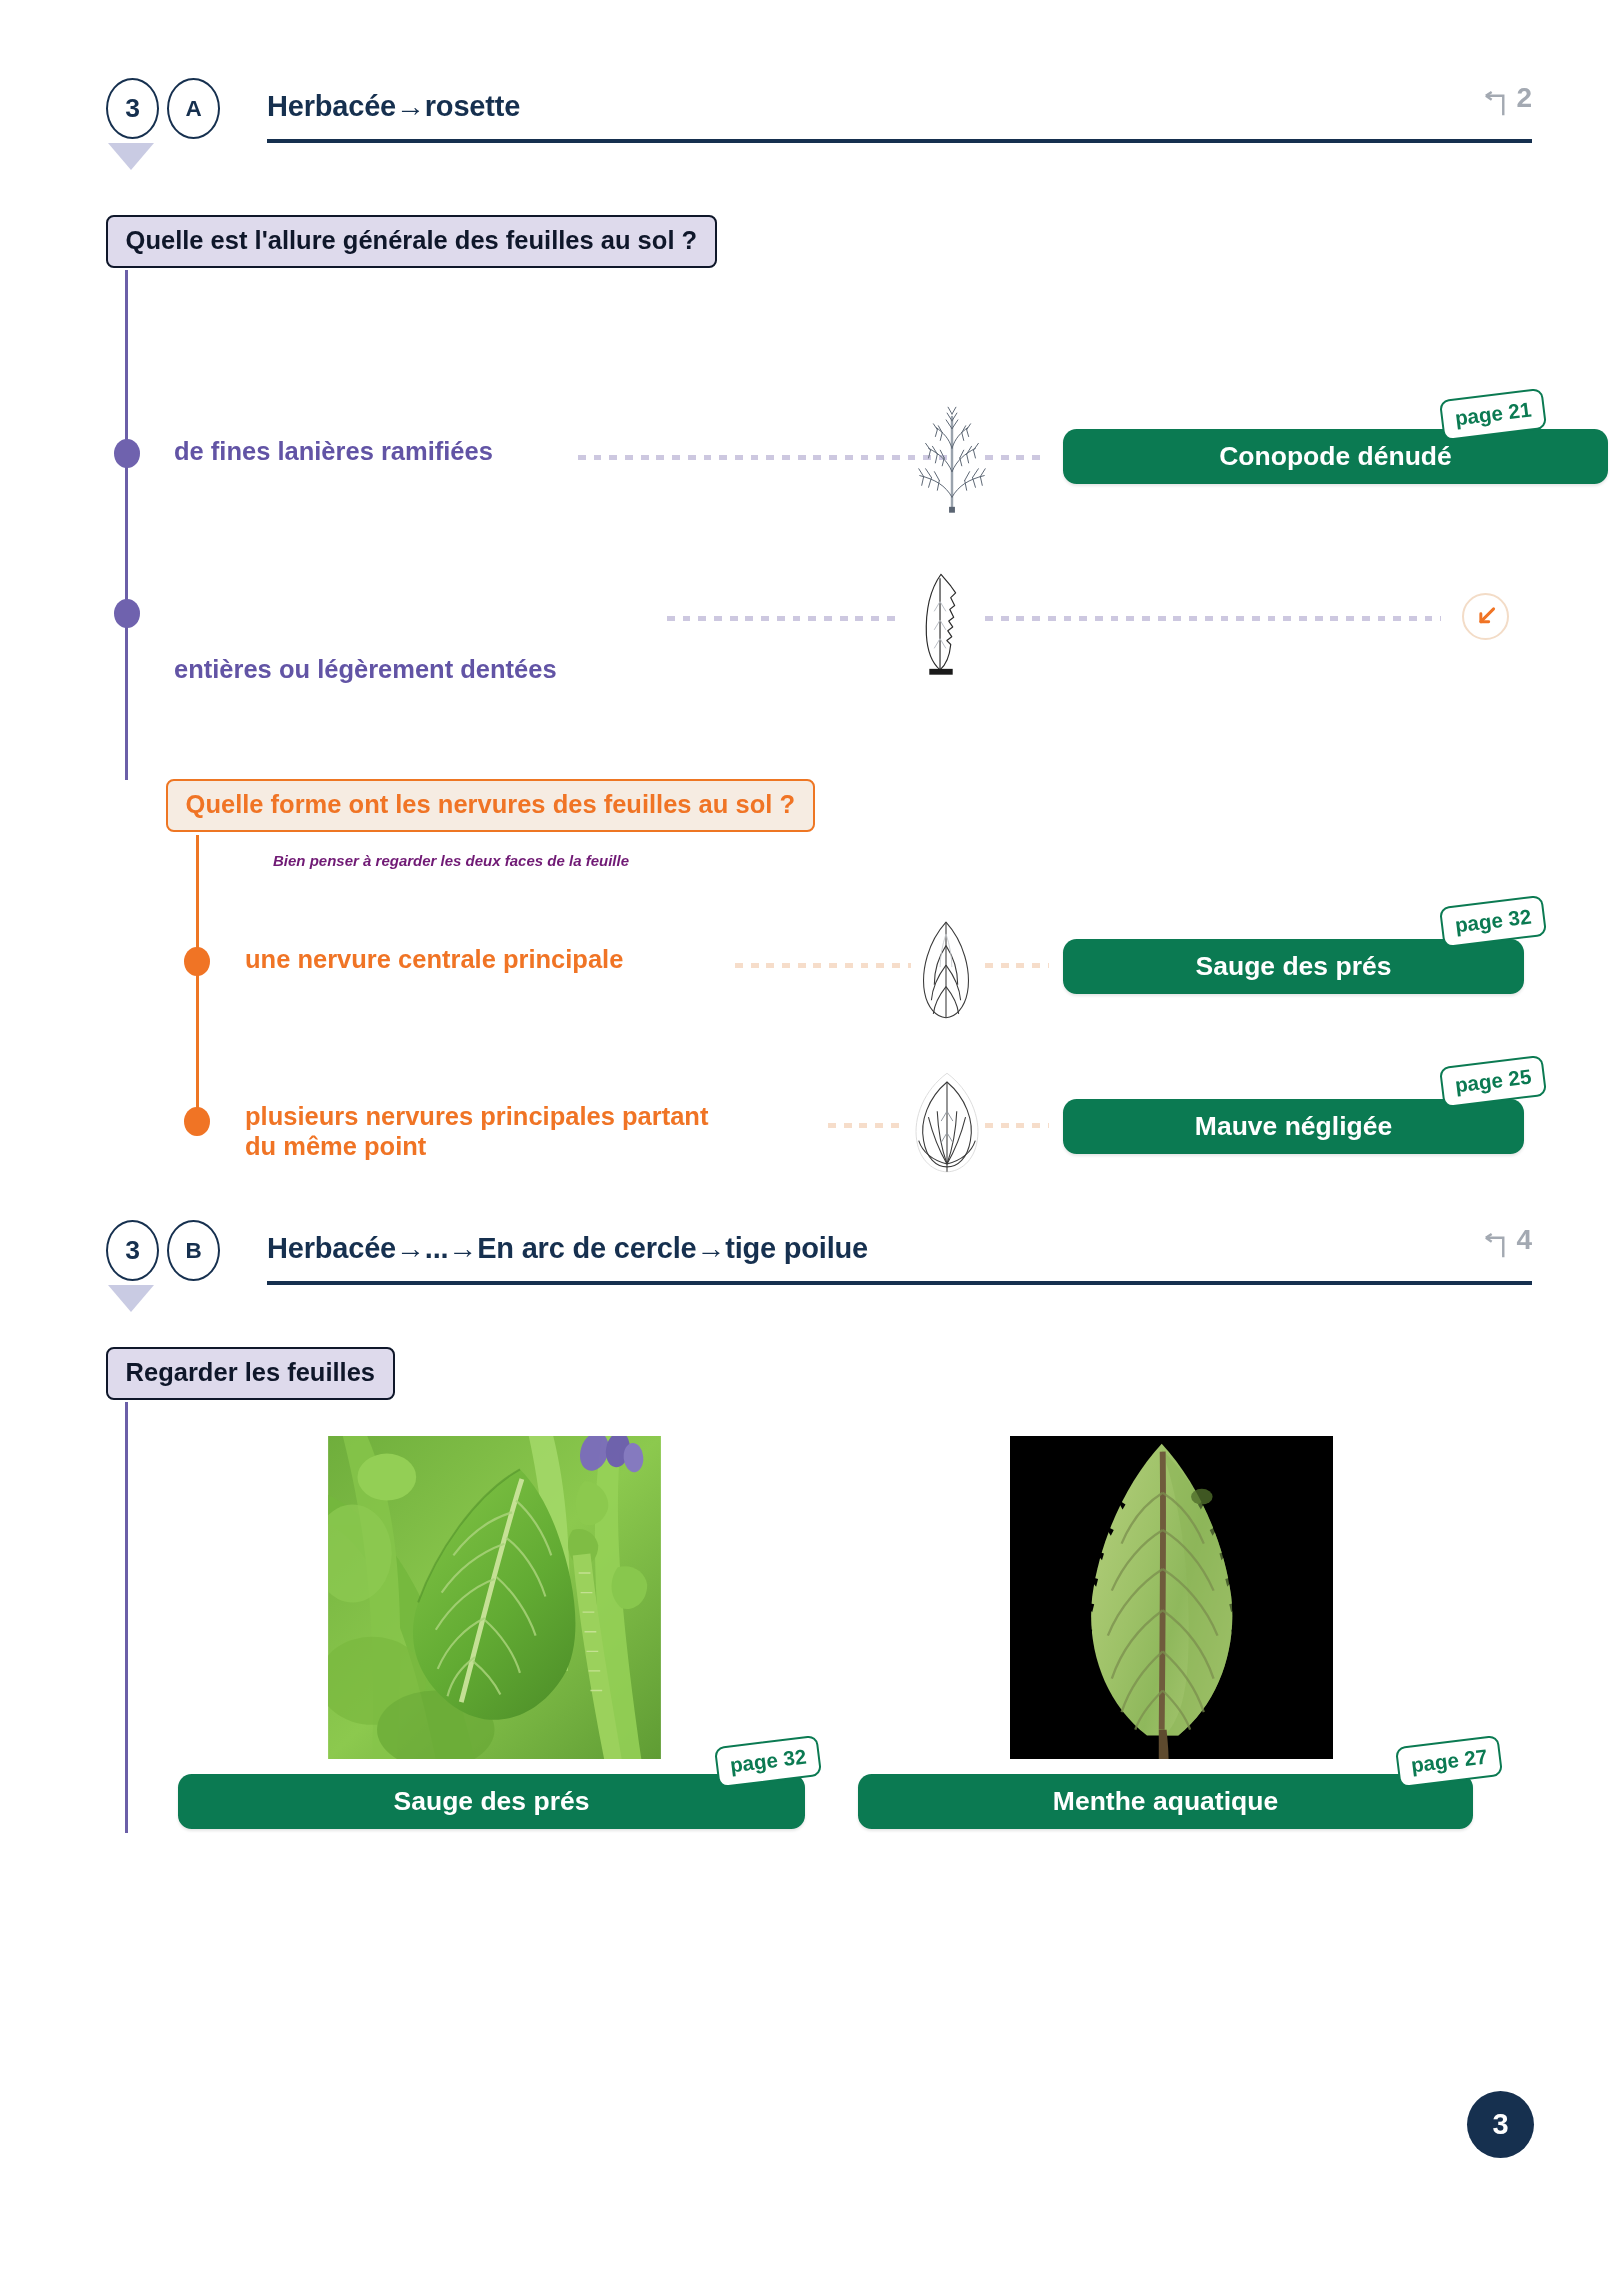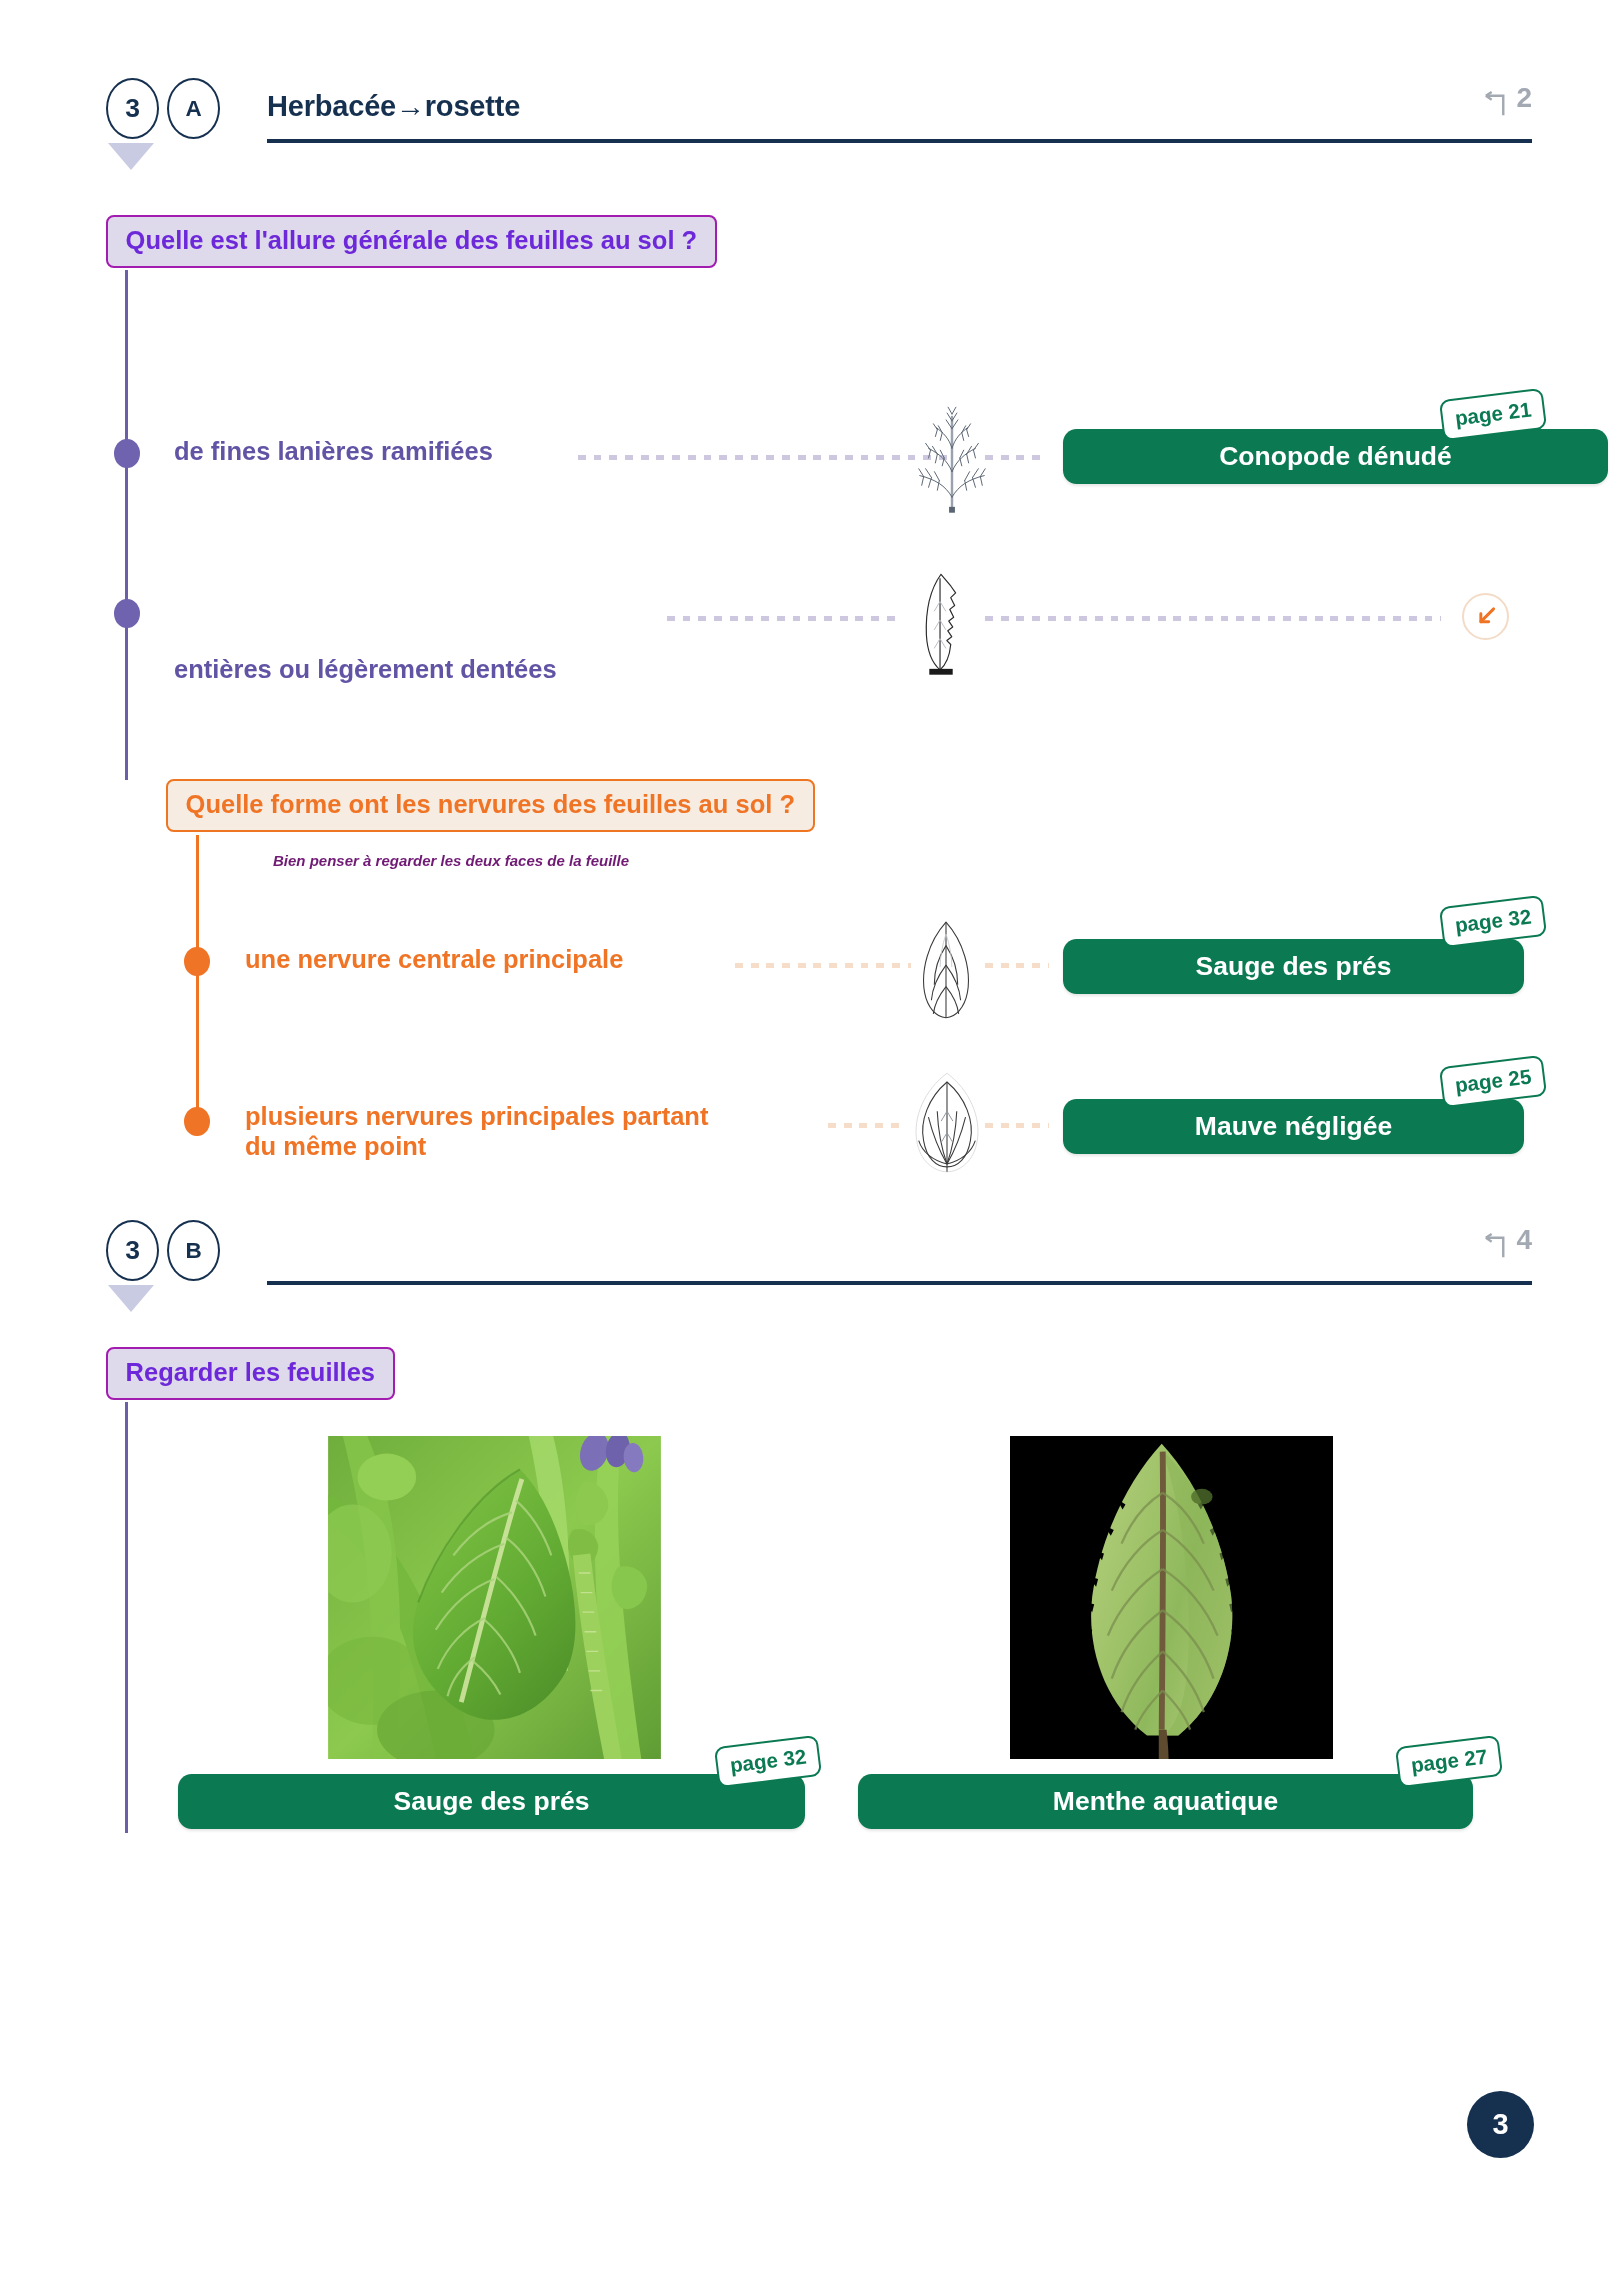--- a/index.html
+++ b/index.html
@@ -111,22 +111,22 @@
     display: inline-flex;
     align-items: center;
     border-radius: 7.8px;
     padding: 8.8px 17.6px 10.8px 17.6px;
     font-size: 25.5px;
     font-weight: bold;
     white-space: nowrap;
   }
   .qbox-purple {
     background: #dedaec;
-    border: 2px solid #a21caf;
-    color: #6d28d9;
+    border: 2px solid #0f172a;
+    color: #0f172a;
   }
   .qbox-orange {
     background: #f6ece2;
     border: 2px solid #ee7623;
     color: #f07425;
   }
   .hint {
     position: absolute;
     font-size: 15px;
     font-style: italic;
@@ -396,20 +396,21 @@
     <span>Mauve négligée</span>
   </div>
   <div class="pagetag" style="left:1441px; top:983px;">page 25</div>
 </div>
 
 <div class="section" style="top:1220px;">
 
   <div class="sec-header">
     <div class="badge-circle badge-num">3</div>
     <div class="badge-circle badge-letter">B</div>
+    <div class="sec-title">Herbacée→...→En arc de cercle→tige poilue</div>
     <div class="sec-rule"></div>
     <div class="sec-back">
       <span class="back-hook">
         <svg width="29" height="29" viewBox="0 0 30 30">
           <path d="M4 6 L22 6 L22 26" fill="none" stroke="#a3a9b2" stroke-width="2.5"></path>
           <path d="M4 6 L10 2 M4 6 L10 10" fill="none" stroke="#a3a9b2" stroke-width="2.5"></path>
         </svg>
       </span>
       <span class="sec-back-num">4</span>
     </div>

